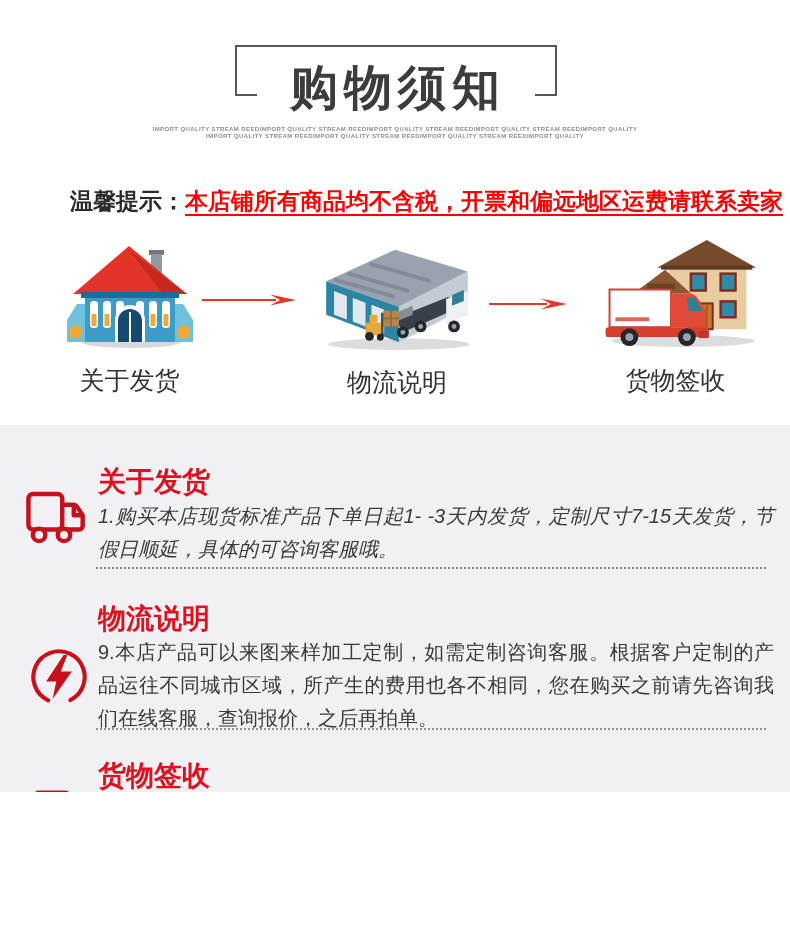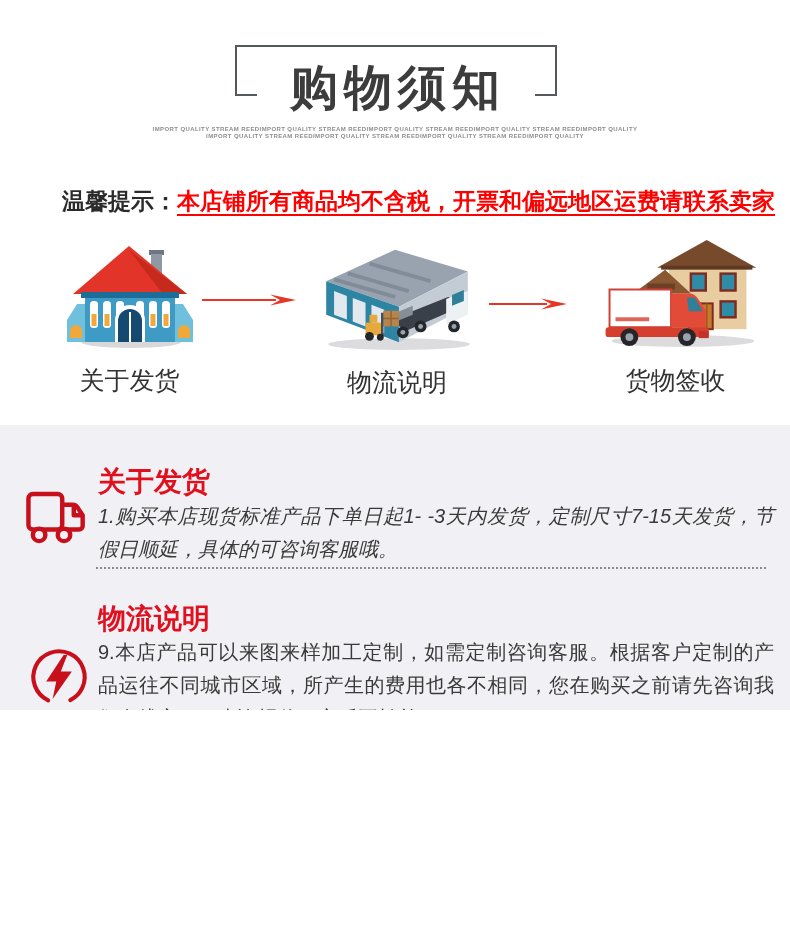--- a/index.html
+++ b/index.html
@@ -1,17 +1,17 @@
 <!DOCTYPE html>
 <html><head>
 <meta charset="utf-8">
 <style>
   html,body{margin:0;padding:0;background:#ffffff;}
   #canvas{
-    position:relative;width:790px;height:710px;overflow:hidden;
+    position:relative;width:790px;height:792px;overflow:hidden;
     background:#ffffff;font-family:"Liberation Sans","DejaVu Sans",sans-serif;
   }
   
   .title-frame{
     position:absolute;left:235px;top:45px;width:318px;height:47px;
     border-top:2px solid #55585c;border-left:2px solid #55585c;border-right:2px solid #55585c;
   }
   .title-frame .tick{position:absolute;bottom:-2px;width:22px;border-bottom:2px solid #55585c;}
   .title-frame .tick.left{left:-2px;}
   .title-frame .tick.right{right:-2px;}
@@ -19,21 +19,21 @@
     position:absolute;left:0;right:0;top:56px;text-align:center;
     font-size:48px;font-weight:700;color:#3c3c3c;letter-spacing:6px;text-indent:6px;
   }
   .tagline{
     position:absolute;left:0;right:0;top:126px;text-align:center;
     font-size:6px;line-height:7px;font-weight:700;color:#8d8d8d;letter-spacing:.4px;
     white-space:nowrap;
   }
   
   .notice{position:absolute;left:62px;top:186px;font-size:23px;white-space:nowrap;}
-  .notice .lbl{color:#2b2b2b;font-weight:700;}
+  .notice .lbl{color:#2b2b2b;font-weight:700;margin-left:8px;}
   .notice .red{color:#fe0000;font-weight:700;border-bottom:2px solid #fe0000;}
   
   .step{position:absolute;text-align:center;}
   .step .lab{font-size:25px;color:#333;margin-top:8px;}
   .step1{left:52px;top:240px;width:155px;}
   .step2{left:318px;top:236px;width:158px;}
   .step3{left:588px;top:228px;width:175px;}
   .arrow{position:absolute;}
   .arrow1{left:200px;top:291px;}
   .arrow2{left:487px;top:295px;}

